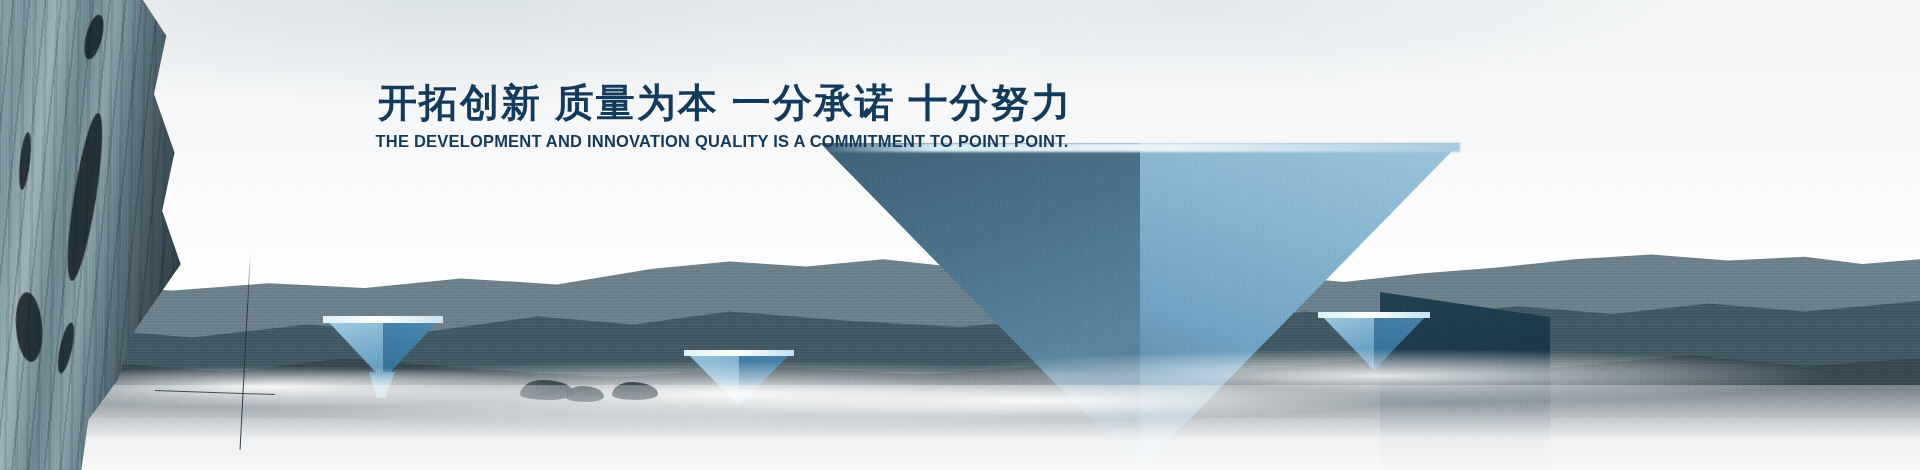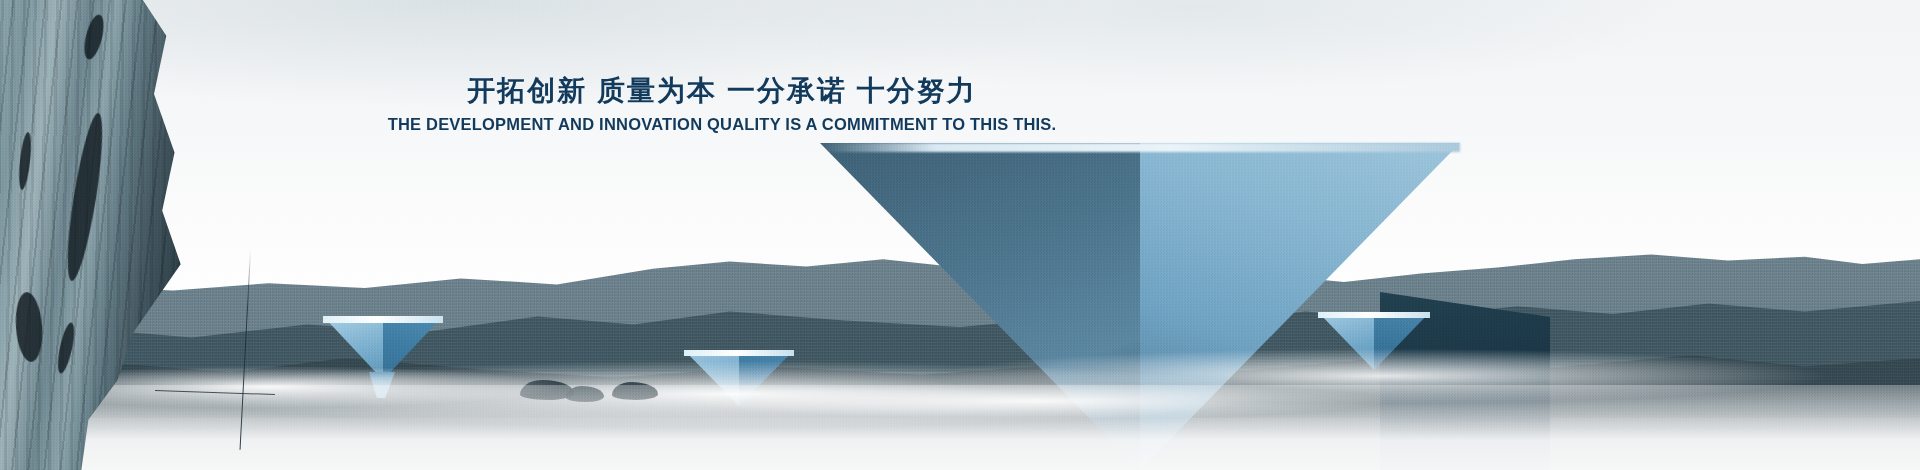--- a/index.html
+++ b/index.html
@@ -313,22 +313,22 @@
   
   .copy {
     position: absolute;
     left: 372px;
     top: 76px;
     width: 700px;
     z-index: 40;
     text-align: center;
   }
   .headline {
-    margin: 0;
-    font-size: 28px;
+    margin: 6px;
+    font-size: 39px;
     line-height: 1.06;
     font-weight: bold;
     letter-spacing: 2px;
     color: #123a5c;
     white-space: nowrap;
     text-shadow: 0 1px 0 rgba(255,255,255,.5);
   }
   .subline {
     margin: 9px 0 0 0;
     font-size: 16.5px;
@@ -402,16 +402,16 @@
       <div class="cliff-crack c4"></div>
       <div class="cliff-crack c5"></div>
       <div class="cliff-crack c6"></div>
     </div>
   </div>
 
   <div class="grain-overlay"></div>
 
   <div class="copy">
     <h1 class="headline">开拓创新  质量为本  一分承诺  十分努力</h1>
-    <p class="subline">THE DEVELOPMENT AND INNOVATION QUALITY IS A COMMITMENT TO THIS THIS.</p>
+    <p class="subline">THE DEVELOPMENT AND INNOVATION QUALITY IS A COMMITMENT TO POINT POINT.</p>
   </div>
 
 </div>
 
 </body></html>

